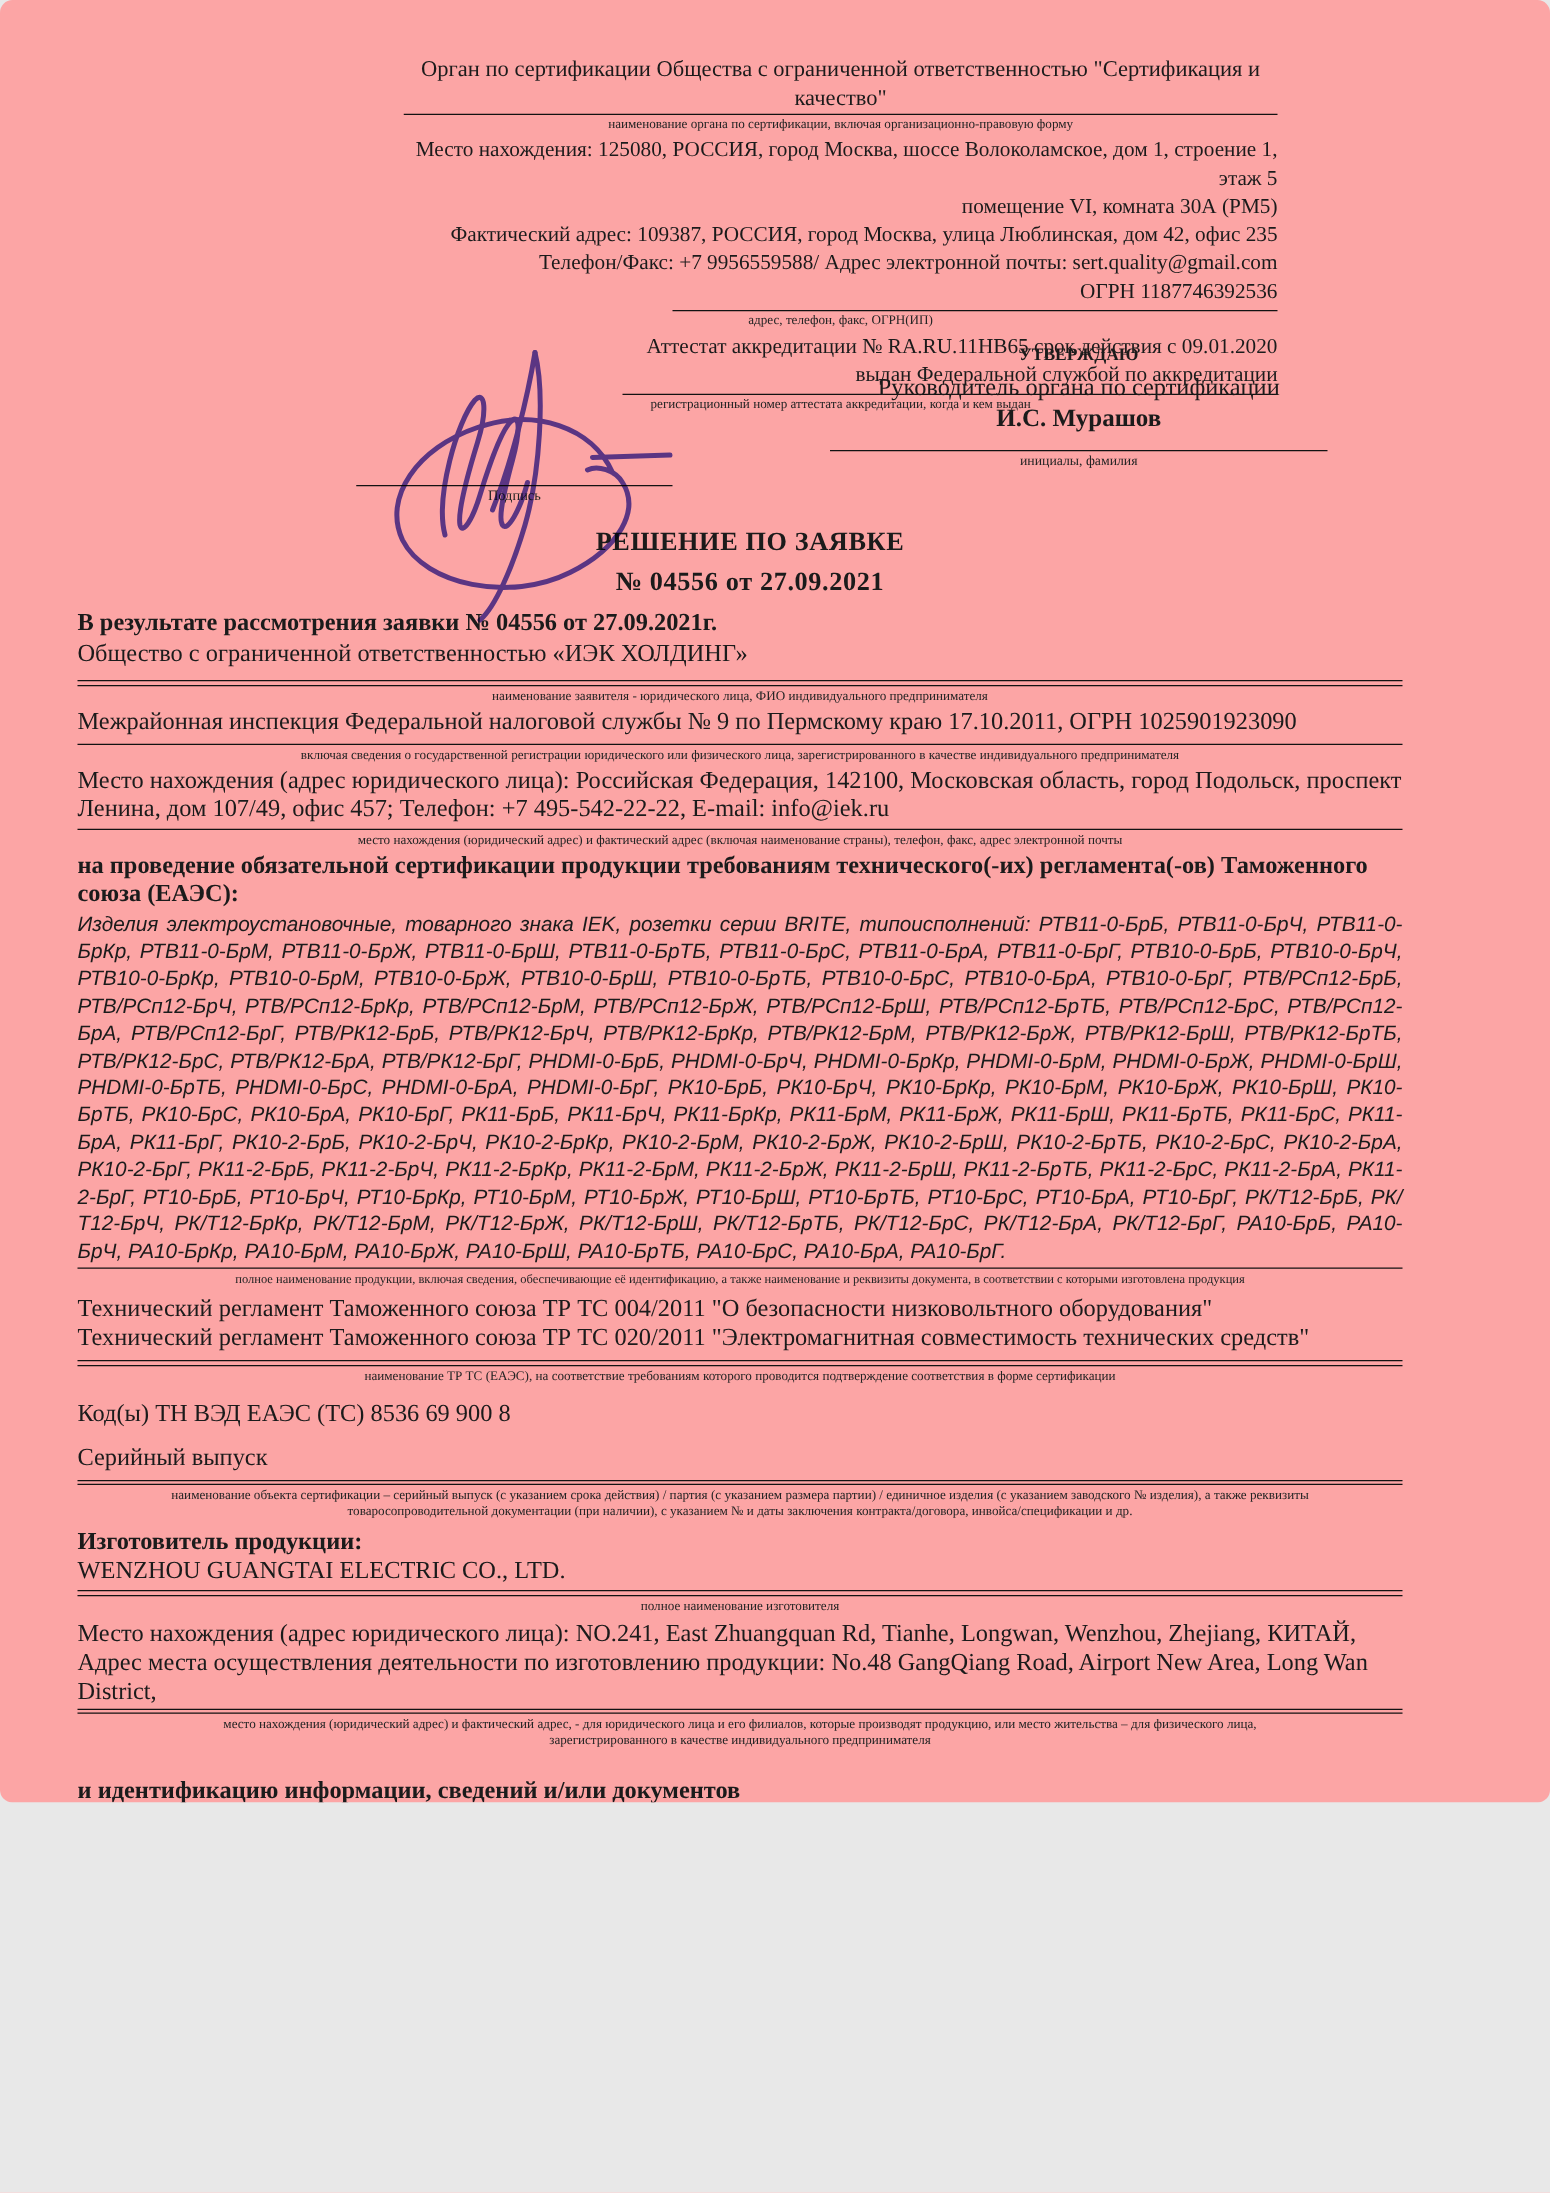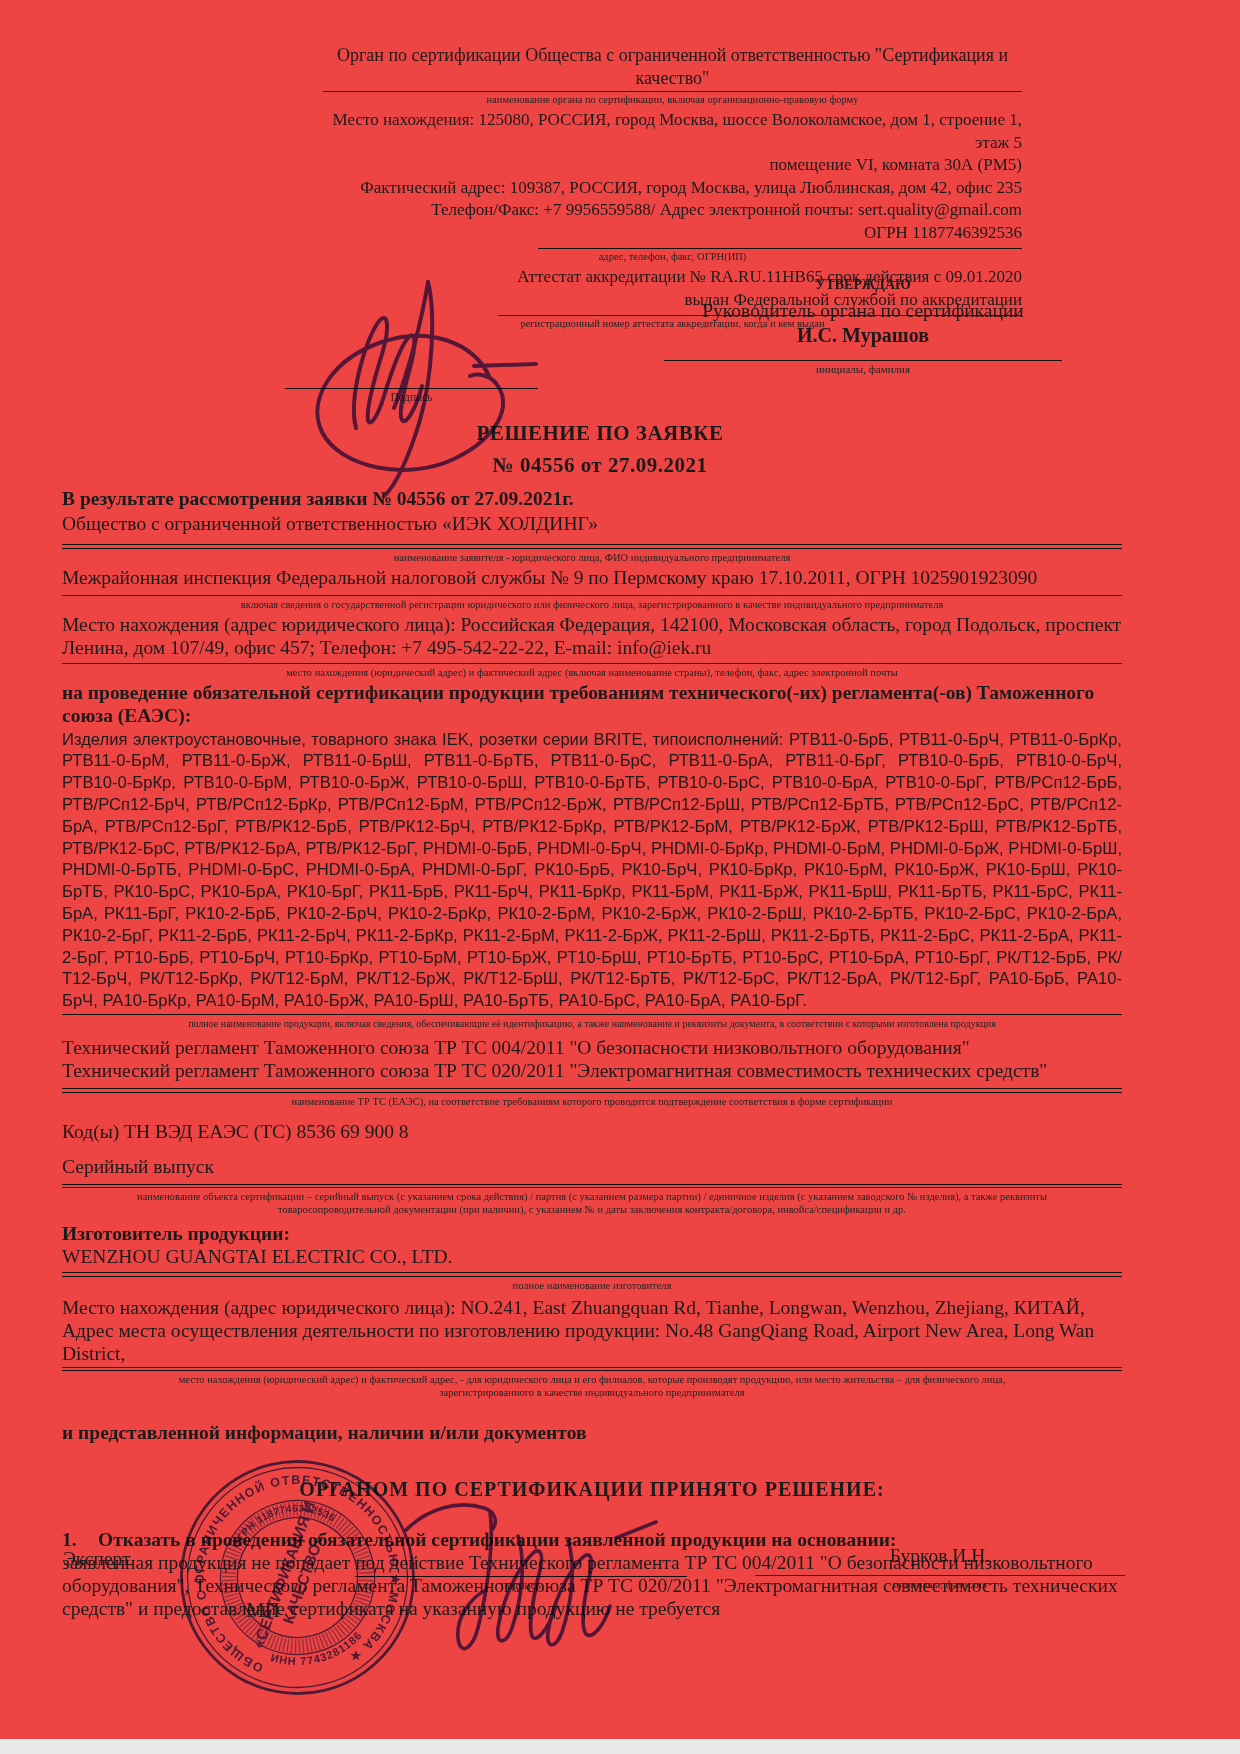--- a/index.html
+++ b/index.html
@@ -1,17 +1,17 @@
 <!DOCTYPE html>
 <html lang="ru"><head>
 <meta charset="utf-8">
 <style>
   html,body{margin:0;padding:0;background:#e8e8e8;}
-  .page{position:relative;width:1240px;height:1739px;margin:0 auto;background:#ef4444;
-        font-family:"Liberation Serif",serif;color:#1b1b1b;overflow:hidden;}
+  .page{position:relative;width:1240px;height:1442px;margin:0 auto;background:#fca5a5;
+        font-family:"Liberation Serif",serif;color:#1b1b1b;overflow:hidden;border-radius:10px;}
 
   
   .caption{font-size:10.5px;line-height:13px;text-align:center;color:#242424;}
   .caption--tiny{font-size:10px;}
   .rule{border-top:1.8px solid #121212;height:0;}
   .rule--thick{height:2.6px;border-top:1.3px solid #121212;border-bottom:1.3px solid #121212;}
   .bold{font-weight:bold;}
 
   
   .header{position:absolute;left:323px;top:44px;width:699px;font-size:18px;line-height:22.5px;}
@@ -36,21 +36,21 @@
 
   
   .doc-title{position:absolute;left:0;top:417px;width:1200px;text-align:center;
              font-weight:bold;font-size:21px;line-height:32px;letter-spacing:.5px;}
 
   
   .content{position:absolute;left:62px;top:487px;width:1060px;font-size:19.5px;line-height:23px;}
   .content .caption{margin-top:2px;}
   .mt2{margin-top:2px;} .mt4{margin-top:4px;} .mt6{margin-top:6px;} .mt9{margin-top:9px;} .mt12{margin-top:12px;}
   .products{font-family:"Liberation Sans",sans-serif;font-size:16.6px;line-height:21.8px;
-            text-align:justify;margin-top:2px;}
+            text-align:justify;margin-top:2px;font-style:italic;}
   .caption--narrow{max-width:980px;margin-left:auto;margin-right:auto;}
   .caption--narrow2{max-width:880px;margin-left:auto;margin-right:auto;}
   .decision-heading{text-align:center;font-weight:bold;font-size:20px;letter-spacing:1px;
                     margin-top:30px;line-height:30px;}
   .item-head{margin-top:24px;font-weight:bold;}
   .item-num{display:inline-block;width:36px;}
   .docs-note{margin-top:22px;font-weight:bold;}
 
   
   .expert-label{position:absolute;left:63px;top:1548px;font-size:19.5px;}
@@ -136,21 +136,21 @@
     <div class="mt12">Серийный выпуск</div>
     <div class="rule--thick mt6"></div>
     <div class="caption caption--narrow">наименование объекта сертификации – серийный выпуск (с указанием срока действия) / партия (с указанием размера партии) / единичное изделия (с указанием заводского № изделия), а также реквизиты товаросопроводительной документации (при наличии), с указанием № и даты заключения контракта/договора, инвойса/спецификации и др.</div>
     <div class="bold mt6">Изготовитель продукции:</div>
     <div>WENZHOU GUANGTAI ELECTRIC CO., LTD.</div>
     <div class="rule--thick mt4"></div>
     <div class="caption">полное наименование изготовителя</div>
     <div class="mt4">Место нахождения (адрес юридического лица): NO.241, East Zhuangquan Rd, Tianhe, Longwan, Wenzhou, Zhejiang, КИТАЙ, Адрес места осуществления деятельности по изготовлению продукции: No.48 GangQiang Road, Airport New Area, Long Wan District,</div>
     <div class="rule--thick mt2"></div>
     <div class="caption caption--narrow2">место нахождения (юридический адрес) и фактический адрес, - для юридического лица и его филиалов, которые производят продукцию, или место жительства – для физического лица, зарегистрированного в качестве индивидуального предпринимателя</div>
-    <div class="docs-note">и представленной информации, наличии и/или документов</div>
+    <div class="docs-note">и идентификацию информации, сведений и/или документов</div>
     <div class="decision-heading">ОРГАНОМ ПО СЕРТИФИКАЦИИ ПРИНЯТО РЕШЕНИЕ:</div>
     <div class="item-head">
       <span class="item-num">1.</span><span>Отказать в проведении обязательной сертификации заявленной продукции на основании:</span>
     </div>
     <div>заявленная продукция не попадает под действие Технического регламента ТР ТС 004/2011 "О безопасности низковольтного оборудования", Технического регламента Таможенного союза ТР ТС 020/2011 "Электромагнитная совместимость технических средств" и предоставление сертификата на указанную продукцию не требуется</div>
   </div>
 
   <div class="expert-label">Эксперт</div>
   <div class="mp-label">МП</div>
 

